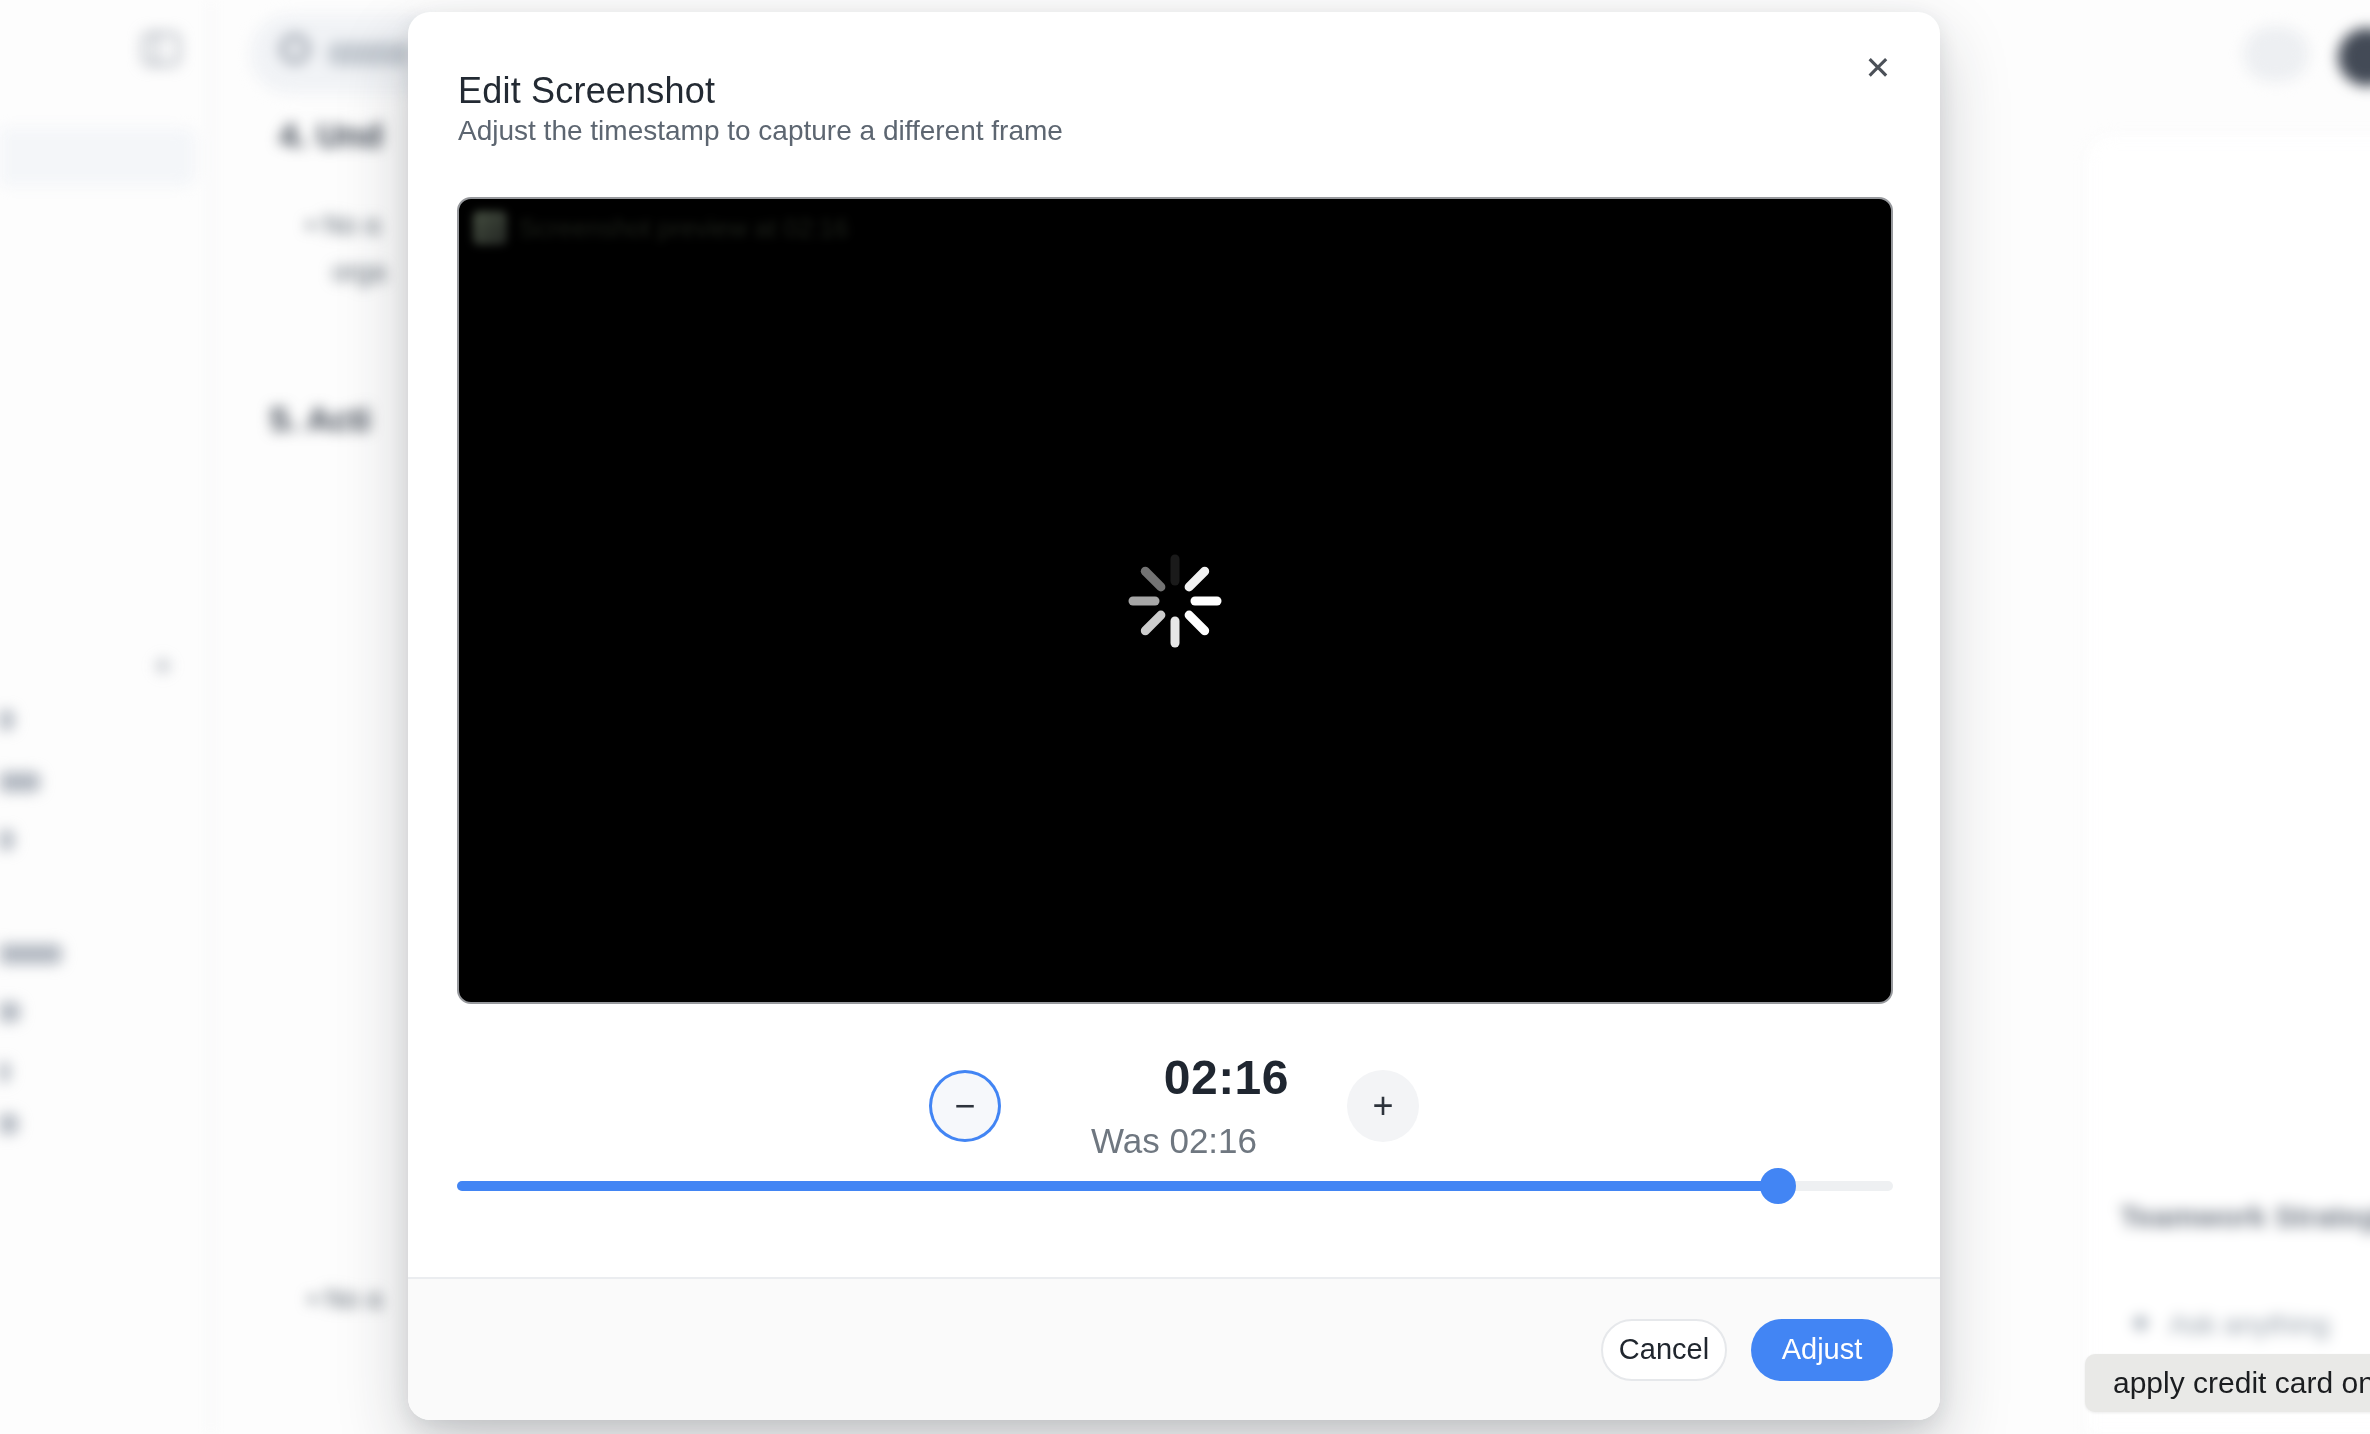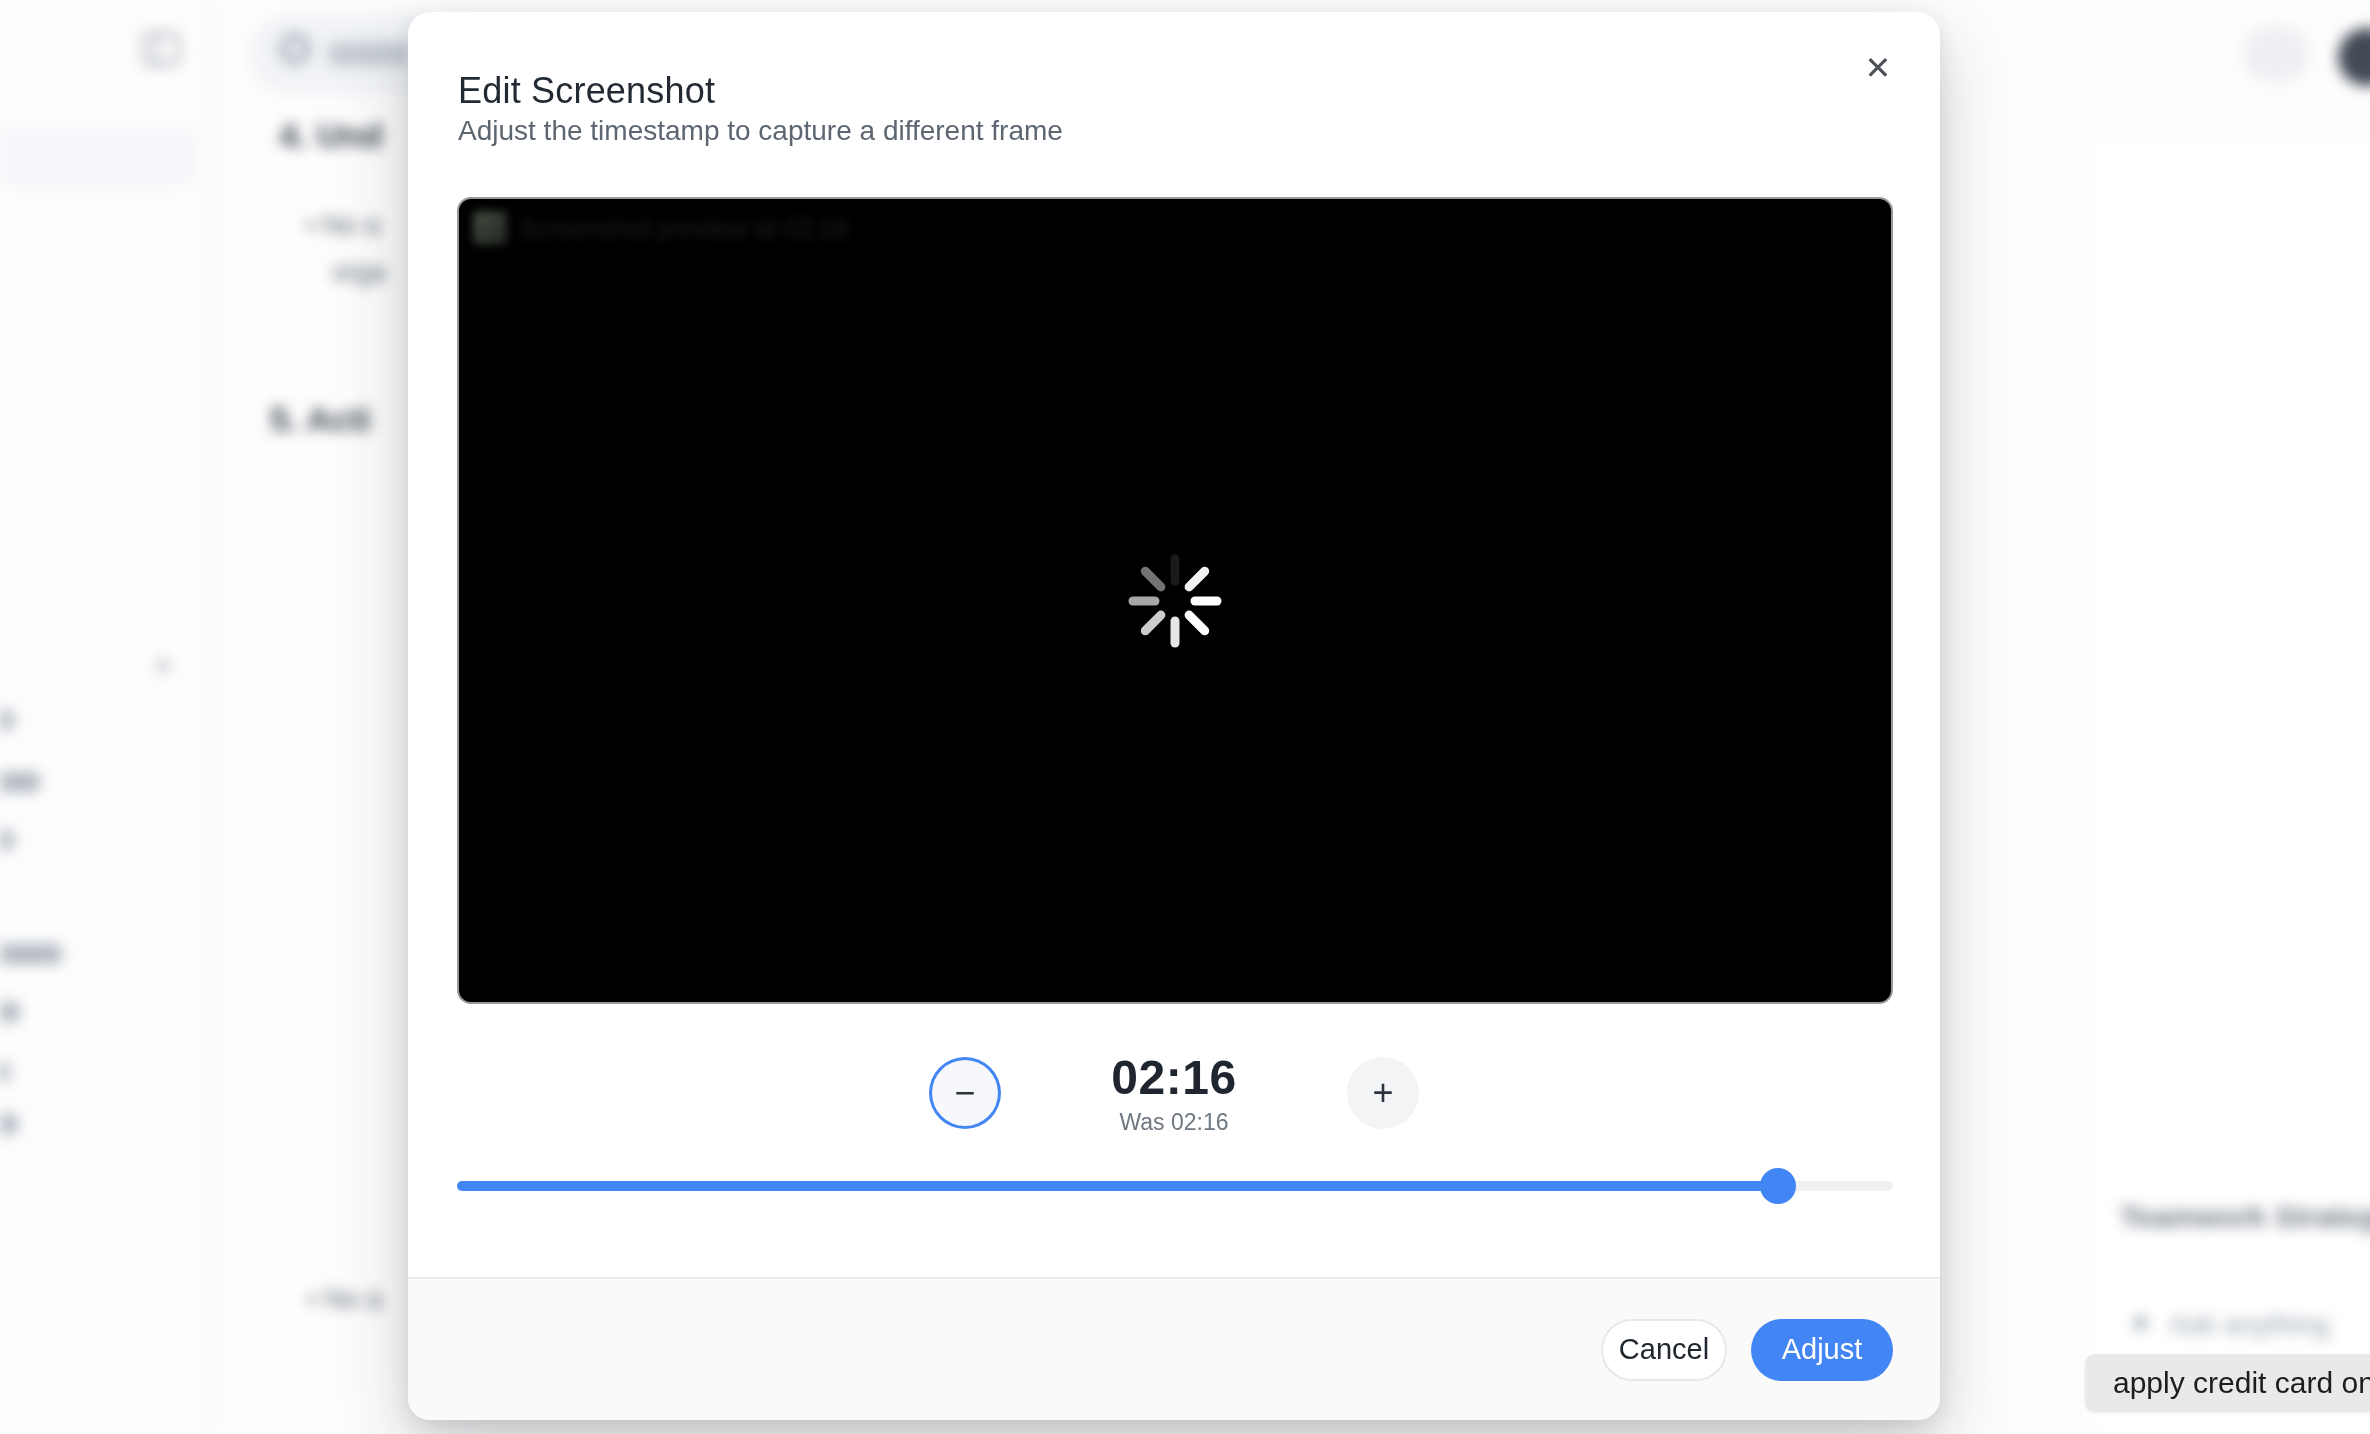--- a/index.html
+++ b/index.html
@@ -50,22 +50,22 @@
   .spinner{position:absolute;left:50%;top:50%;width:96px;height:96px;transform:translate(-50%,-50%);
     animation:rot 0.9s steps(8) infinite;}
   @keyframes rot{to{transform:translate(-50%,-50%) rotate(360deg);}}
 
   .controls{position:absolute;left:0;top:1038px;width:100%;display:flex;align-items:center;justify-content:center;gap:58px;}
   .stepper{width:72px;height:72px;border-radius:50%;background:#f7f8fa;border:none;font-size:36px;color:#2d333c;
     cursor:pointer;line-height:1;display:flex;align-items:center;justify-content:center;font-family:"Liberation Sans",sans-serif;}
   .stepper.minus{background:#f6f8fb;box-shadow:0 0 0 3px var(--accent) inset;}
   .stepper.plus{background:#f3f4f6;}
   .ts-block{width:230px;text-align:center;}
-  .ts-value{font-size:48px;font-weight:700;color:#1f2630;letter-spacing:.5px;}
-  .ts-was{margin-top:4px;font-size:23px;color:#6f7780;}
+  .ts-value{font-size:48px;font-weight:700;color:#1f2630;letter-spacing:.5px;text-align:right;}
+  .ts-was{margin-top:16px;font-size:35px;color:#6f7780;}
 
   .slider{position:absolute;left:49px;top:1160px;width:1436px;height:28px;cursor:pointer;}
   .slider-track{position:absolute;left:0;top:9px;width:100%;height:10px;border-radius:6px;background:var(--track-empty);}
   .slider-fill{position:absolute;left:0;top:9px;height:10px;border-radius:6px;background:var(--accent);}
   .slider-thumb{position:absolute;top:14px;width:36px;height:36px;margin-left:-18px;transform:translateY(-50%);
     border-radius:50%;background:var(--accent);}
   .slider-labels{position:absolute;left:49px;top:1196px;width:1436px;display:flex;justify-content:space-between;
     font-size:27px;color:#5f6772;}
 
   .modal-footer{position:absolute;left:0;bottom:0;width:100%;height:143px;background:var(--footer-bg);

